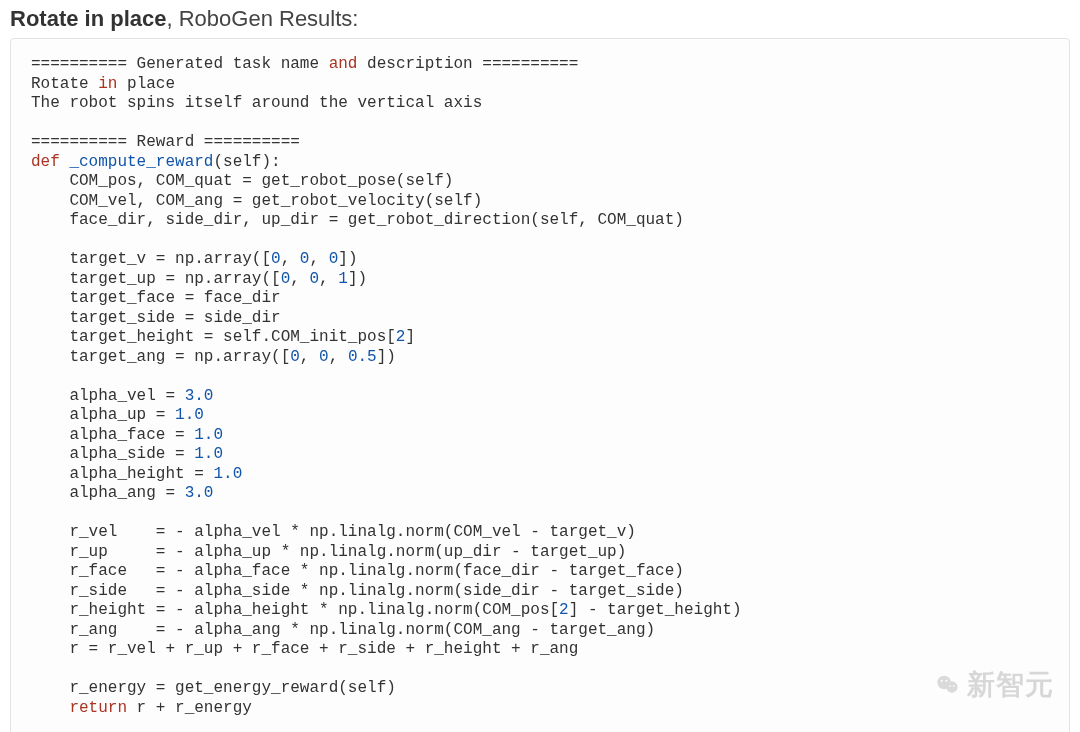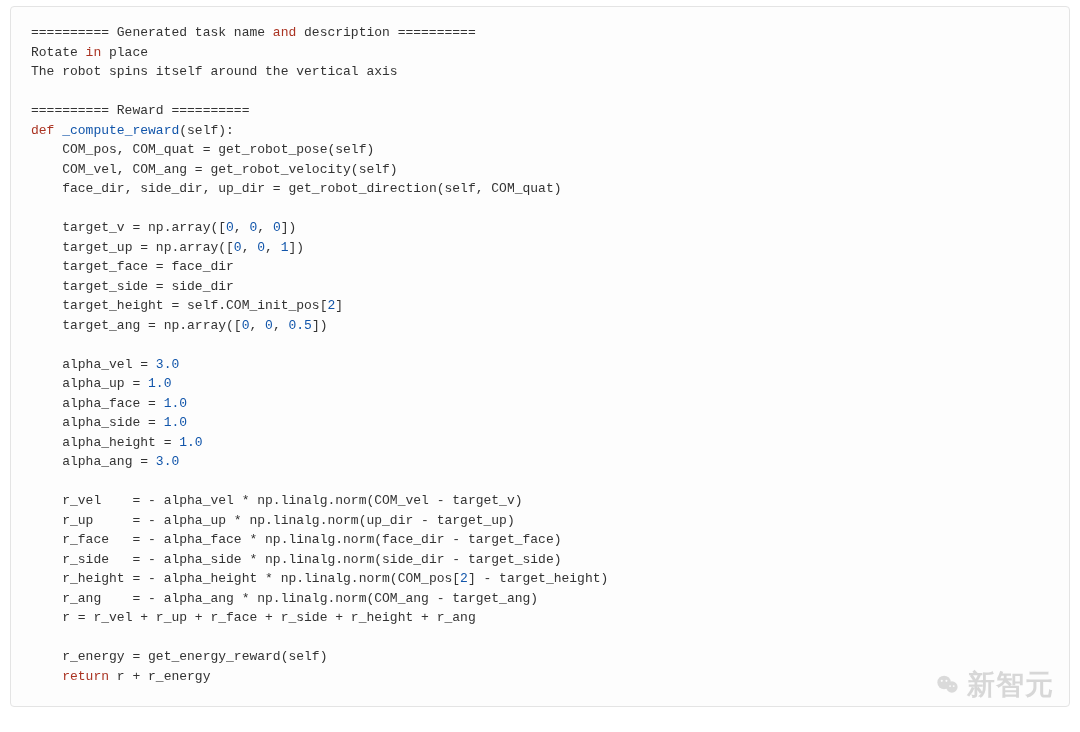--- a/index.html
+++ b/index.html
@@ -29,21 +29,21 @@
   .code-frame {
     border: 1px solid #e4e4e4;
     border-radius: 4px;
     margin: 0 6px;
     padding: 16px 20px 20px 20px;
     background: #fdfdfd;
   }
   pre.code {
     margin: 0;
     font-family: "Consolas", "Menlo", "Courier New", monospace;
-    font-size: 13px;
+    font-size: 16px;
     line-height: 19.5px;
     color: #333333;
     white-space: pre;
   }
   .tok-kw   { color: #aa3322; }      
   .tok-fn   { color: #1155aa; }      
   .tok-num  { color: #1155aa; }      
   .tok-txt  { color: #333333; }
 
   
@@ -65,20 +65,23 @@
     font-size: 28px;
     font-weight: 600;
     color: #444444;
     letter-spacing: 1px;
   }
 </style>
 </head>
 <body>
 
 <div class="page">
+  <div class="title-line">
+    <span class="bold">Rotate in place</span><span>, RoboGen Results:</span>
+  </div>
 
   <div class="code-frame">
     <pre class="code" id="code-block"><span><span class="tok-txt">========== Generated task name </span><span class="tok-kw">and</span><span class="tok-txt"> description ==========</span></span>
 <span><span class="tok-txt">Rotate </span><span class="tok-kw">in</span><span class="tok-txt"> place</span></span>
 <span><span class="tok-txt">The robot spins itself around the vertical axis</span></span>
 <span><span class="tok-txt"></span></span>
 <span><span class="tok-txt">========== Reward ==========</span></span>
 <span><span class="tok-kw">def </span><span class="tok-fn">_compute_reward</span><span class="tok-txt">(self):</span></span>
 <span>    <span class="tok-txt">COM_pos, COM_quat = get_robot_pose(self)</span></span>
 <span>    <span class="tok-txt">COM_vel, COM_ang = get_robot_velocity(self)</span></span>

